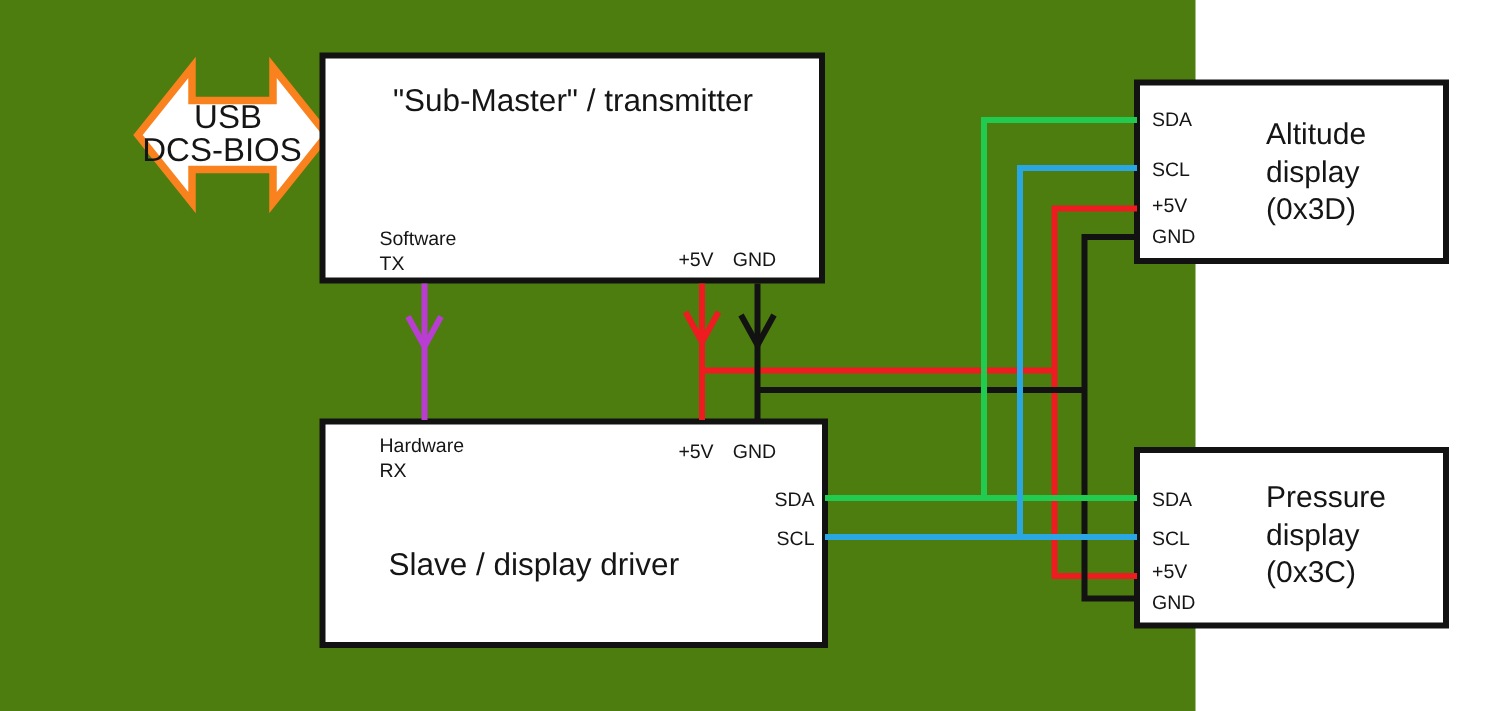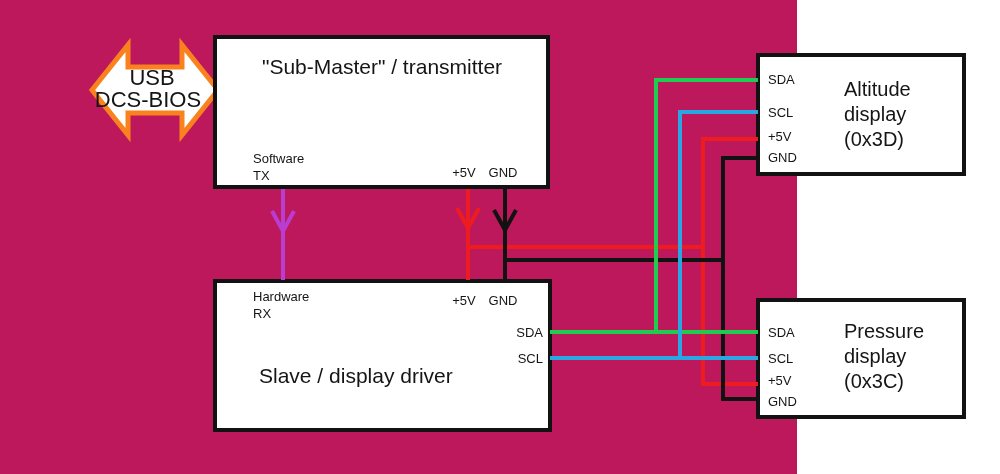--- a/index.html
+++ b/index.html
@@ -1,20 +1,20 @@
 <!DOCTYPE html>
 <html><head>
 <meta charset="utf-8">
 <style>
   html, body { margin: 0; padding: 0; background: #ffffff; }
   #stage {
     position: relative;
     width: 797px;
     height: 474px;
-    background: #be185d;
+    background: #4d7c0f;
     font-family: "Liberation Sans", sans-serif;
   }
   svg text {
     fill: #151515;
     font-family: "Liberation Sans", sans-serif;
   }
   .box {
     fill: #ffffff;
     stroke-width: 4px;
   }

